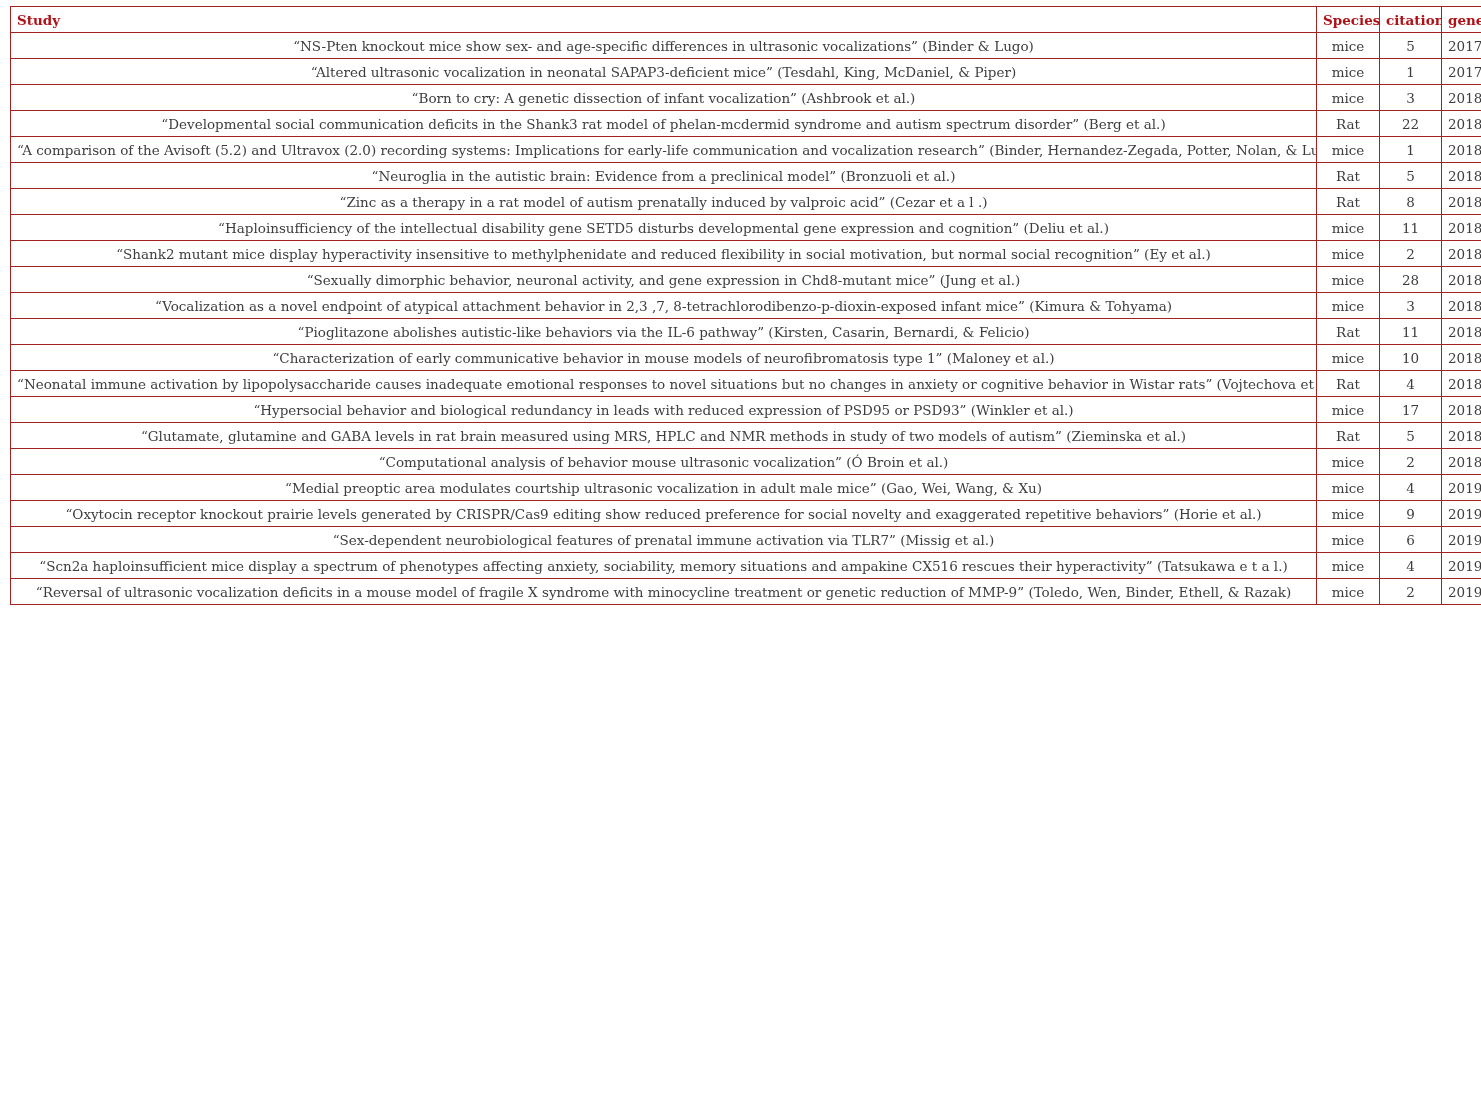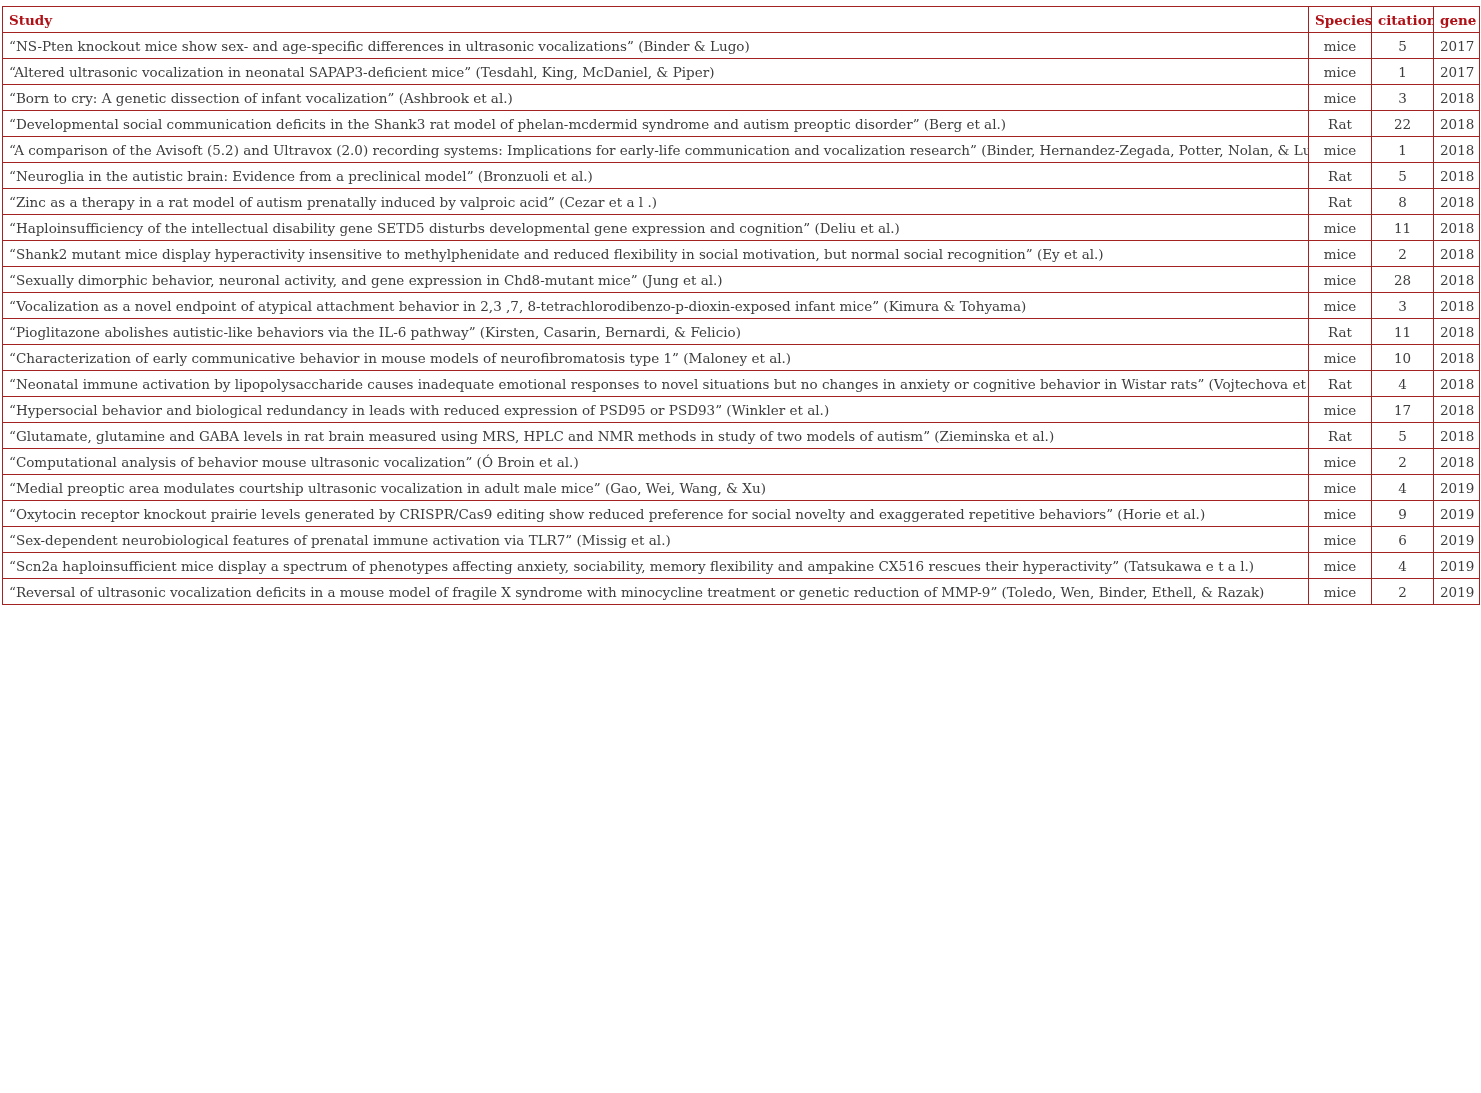--- a/index.html
+++ b/index.html
@@ -6,21 +6,21 @@
     margin: 0;
     padding: 0;
     background: #ffffff;
     font-family: "DejaVu Serif", "Liberation Serif", serif;
   }
   .page {
     width: 1481px;
     height: 1093px;
     background: #ffffff;
     box-sizing: border-box;
-    padding: 6px 2px 0 2px;
+    padding: 6px 2px 0 10px;
   }
   table.study-table {
     border-collapse: collapse;
     table-layout: fixed;
     width: 1477px;
   }
   table.study-table th,
   table.study-table td {
     border: 1px solid #a32222;
     font-size: 13.5px;
@@ -37,21 +37,21 @@
     text-align: left;
     background: #ffffff;
   }
   table.study-table th.center {
     text-align: center;
   }
   table.study-table td {
     color: #3d3d3d;
     background: #ffffff;
   }
-  td.study-cell { text-align: left; }
+  td.study-cell { text-align: center; }
   td.species-cell, td.citation-cell, td.year-cell { text-align: center; }
 </style>
 </head>
 <body>
 
 <div class="page">
   <table class="study-table">
     <colgroup>
       <col style="width:1306px">
       <col style="width:63px">
@@ -79,21 +79,21 @@
           <td class="citation-cell">1</td>
           <td class="year-cell">2017</td>
         </tr>
         <tr>
           <td class="study-cell">“Born to cry: A genetic dissection of infant vocalization” (Ashbrook et al.)</td>
           <td class="species-cell">mice</td>
           <td class="citation-cell">3</td>
           <td class="year-cell">2018</td>
         </tr>
         <tr>
-          <td class="study-cell">“Developmental social communication deficits in the Shank3 rat model of phelan-mcdermid syndrome and autism preoptic disorder” (Berg et al.)</td>
+          <td class="study-cell">“Developmental social communication deficits in the Shank3 rat model of phelan-mcdermid syndrome and autism spectrum disorder” (Berg et al.)</td>
           <td class="species-cell">Rat</td>
           <td class="citation-cell">22</td>
           <td class="year-cell">2018</td>
         </tr>
         <tr>
           <td class="study-cell">“A comparison of the Avisoft (5.2) and Ultravox (2.0) recording systems: Implications for early-life communication and vocalization research” (Binder, Hernandez-Zegada, Potter, Nolan, &amp; Lugo)</td>
           <td class="species-cell">mice</td>
           <td class="citation-cell">1</td>
           <td class="year-cell">2018</td>
         </tr>
@@ -181,21 +181,21 @@
           <td class="citation-cell">9</td>
           <td class="year-cell">2019</td>
         </tr>
         <tr>
           <td class="study-cell">“Sex-dependent neurobiological features of prenatal immune activation via TLR7” (Missig et al.)</td>
           <td class="species-cell">mice</td>
           <td class="citation-cell">6</td>
           <td class="year-cell">2019</td>
         </tr>
         <tr>
-          <td class="study-cell">“Scn2a haploinsufficient mice display a spectrum of phenotypes affecting anxiety, sociability, memory flexibility and ampakine CX516 rescues their hyperactivity” (Tatsukawa e t a l.)</td>
+          <td class="study-cell">“Scn2a haploinsufficient mice display a spectrum of phenotypes affecting anxiety, sociability, memory situations and ampakine CX516 rescues their hyperactivity” (Tatsukawa e t a l.)</td>
           <td class="species-cell">mice</td>
           <td class="citation-cell">4</td>
           <td class="year-cell">2019</td>
         </tr>
         <tr>
           <td class="study-cell">“Reversal of ultrasonic vocalization deficits in a mouse model of fragile X syndrome with minocycline treatment or genetic reduction of MMP-9” (Toledo, Wen, Binder, Ethell, &amp; Razak)</td>
           <td class="species-cell">mice</td>
           <td class="citation-cell">2</td>
           <td class="year-cell">2019</td>
         </tr>

